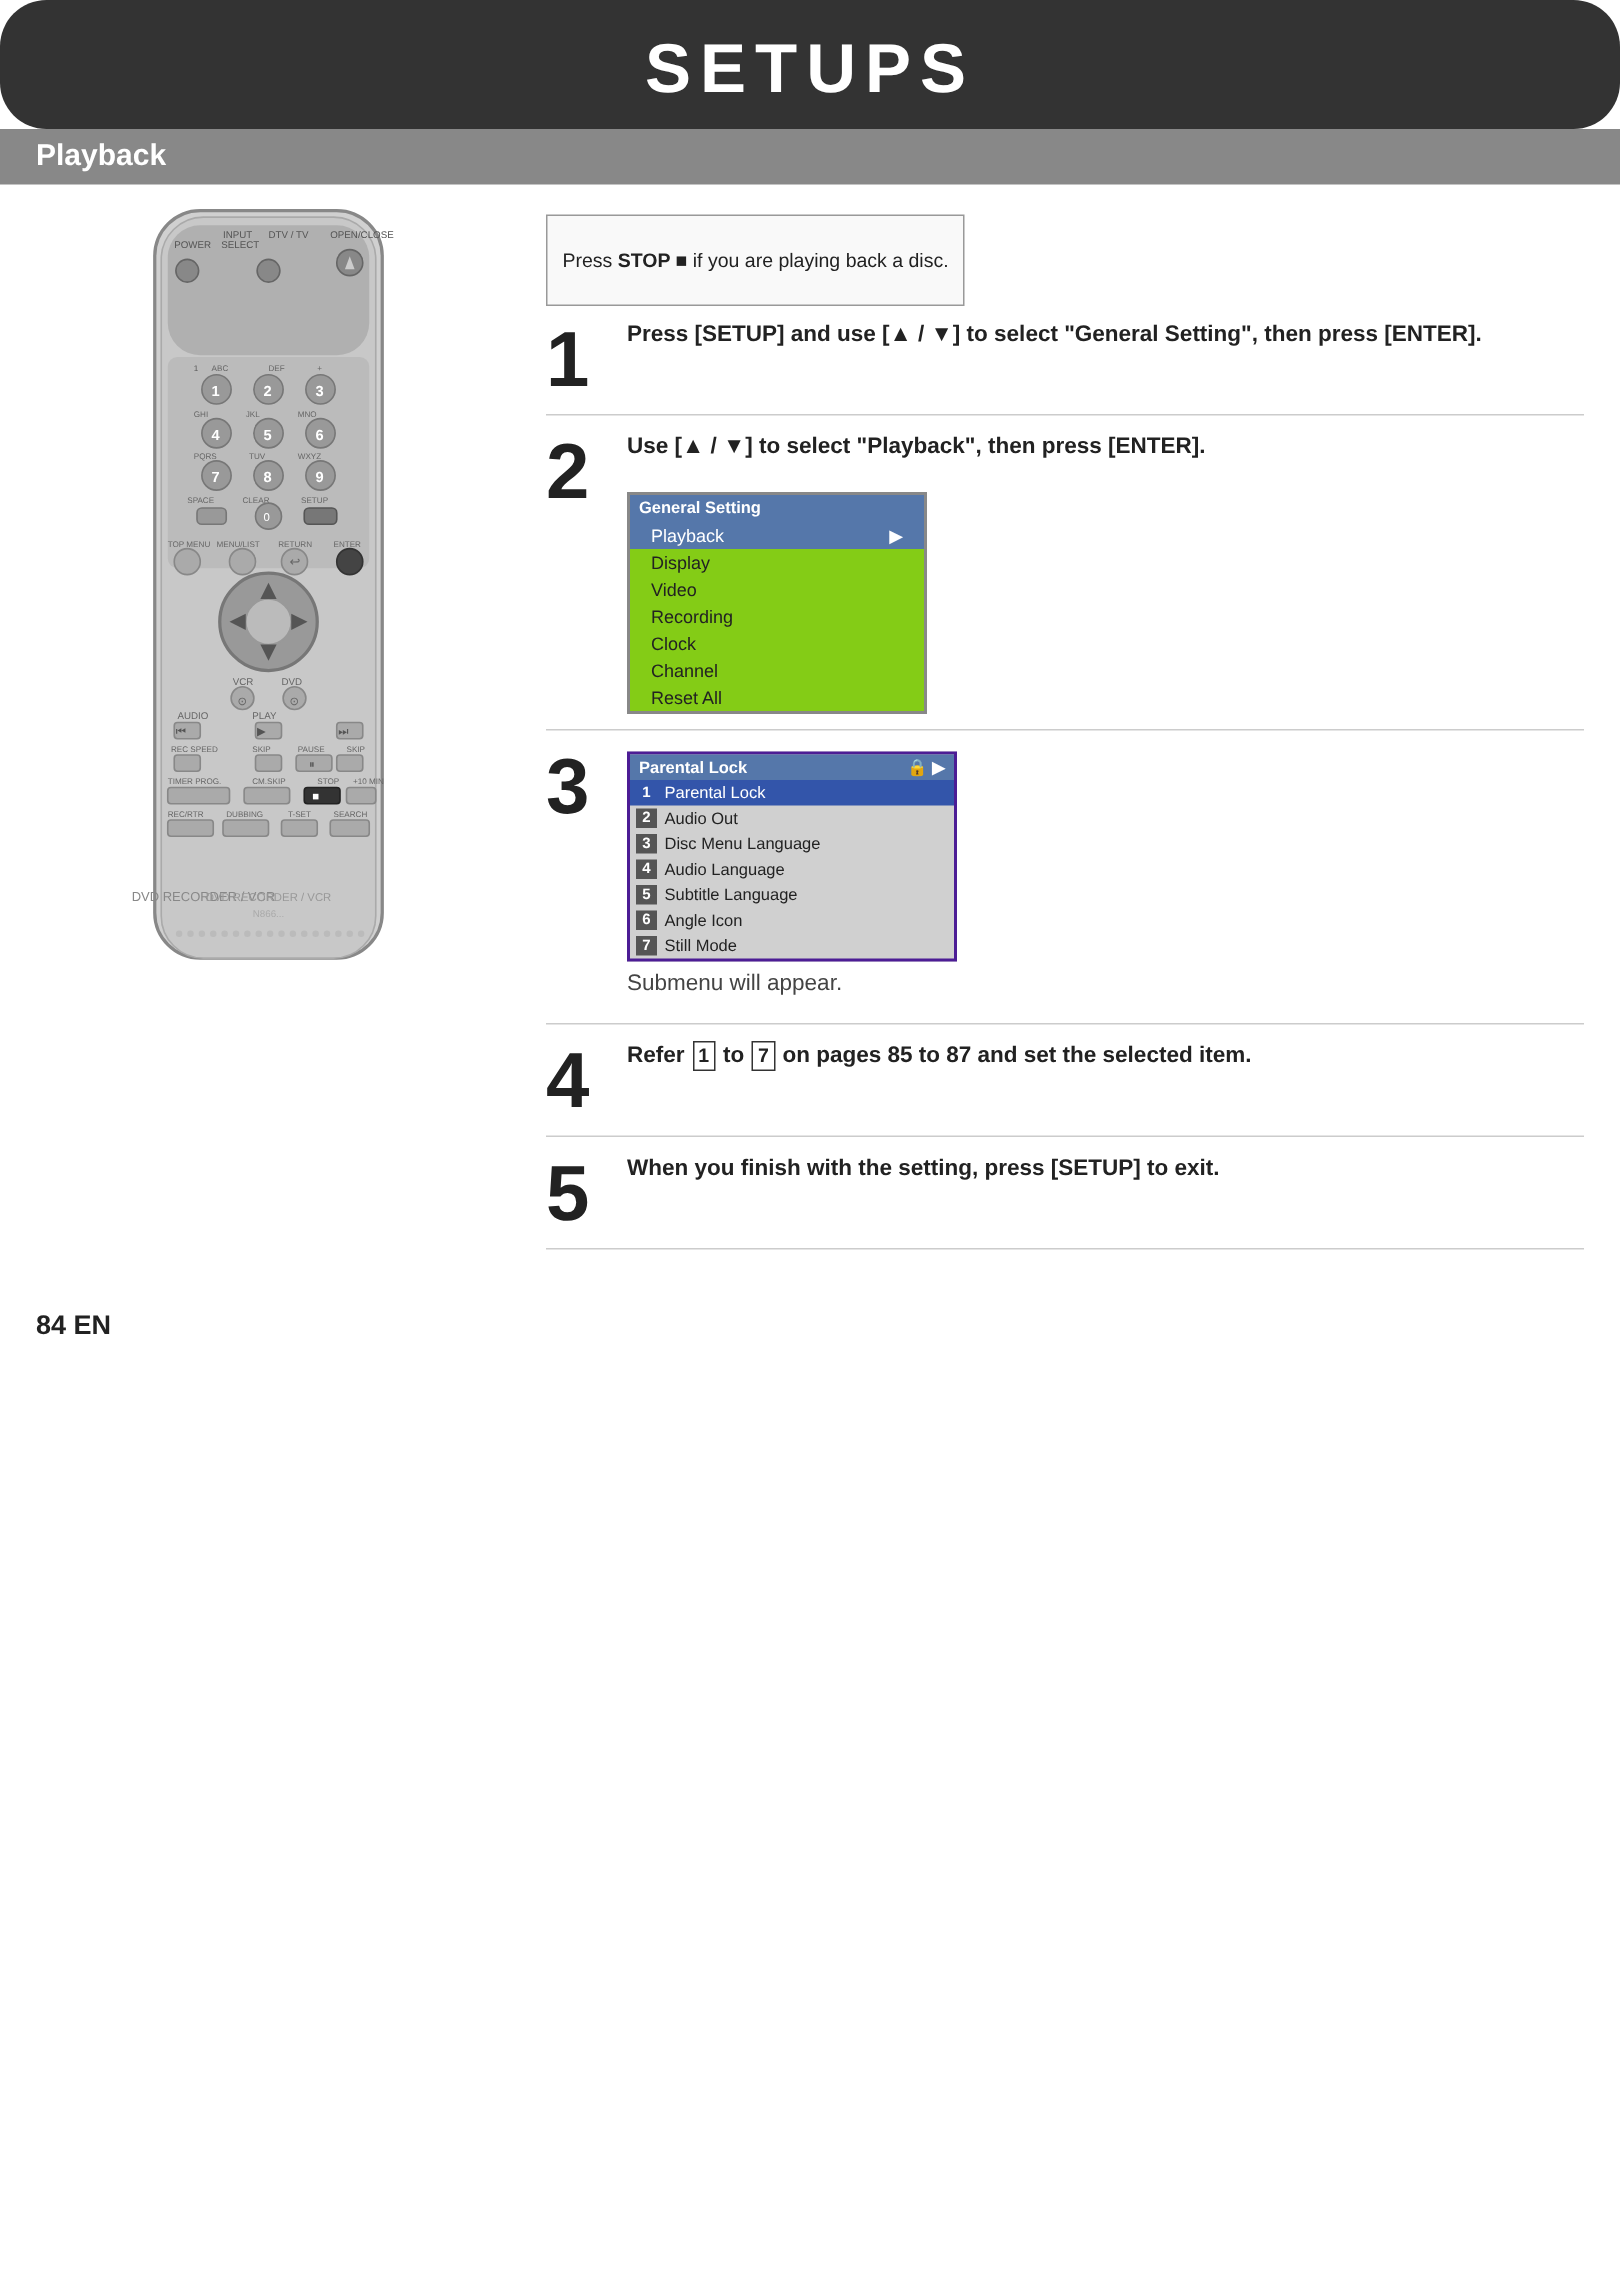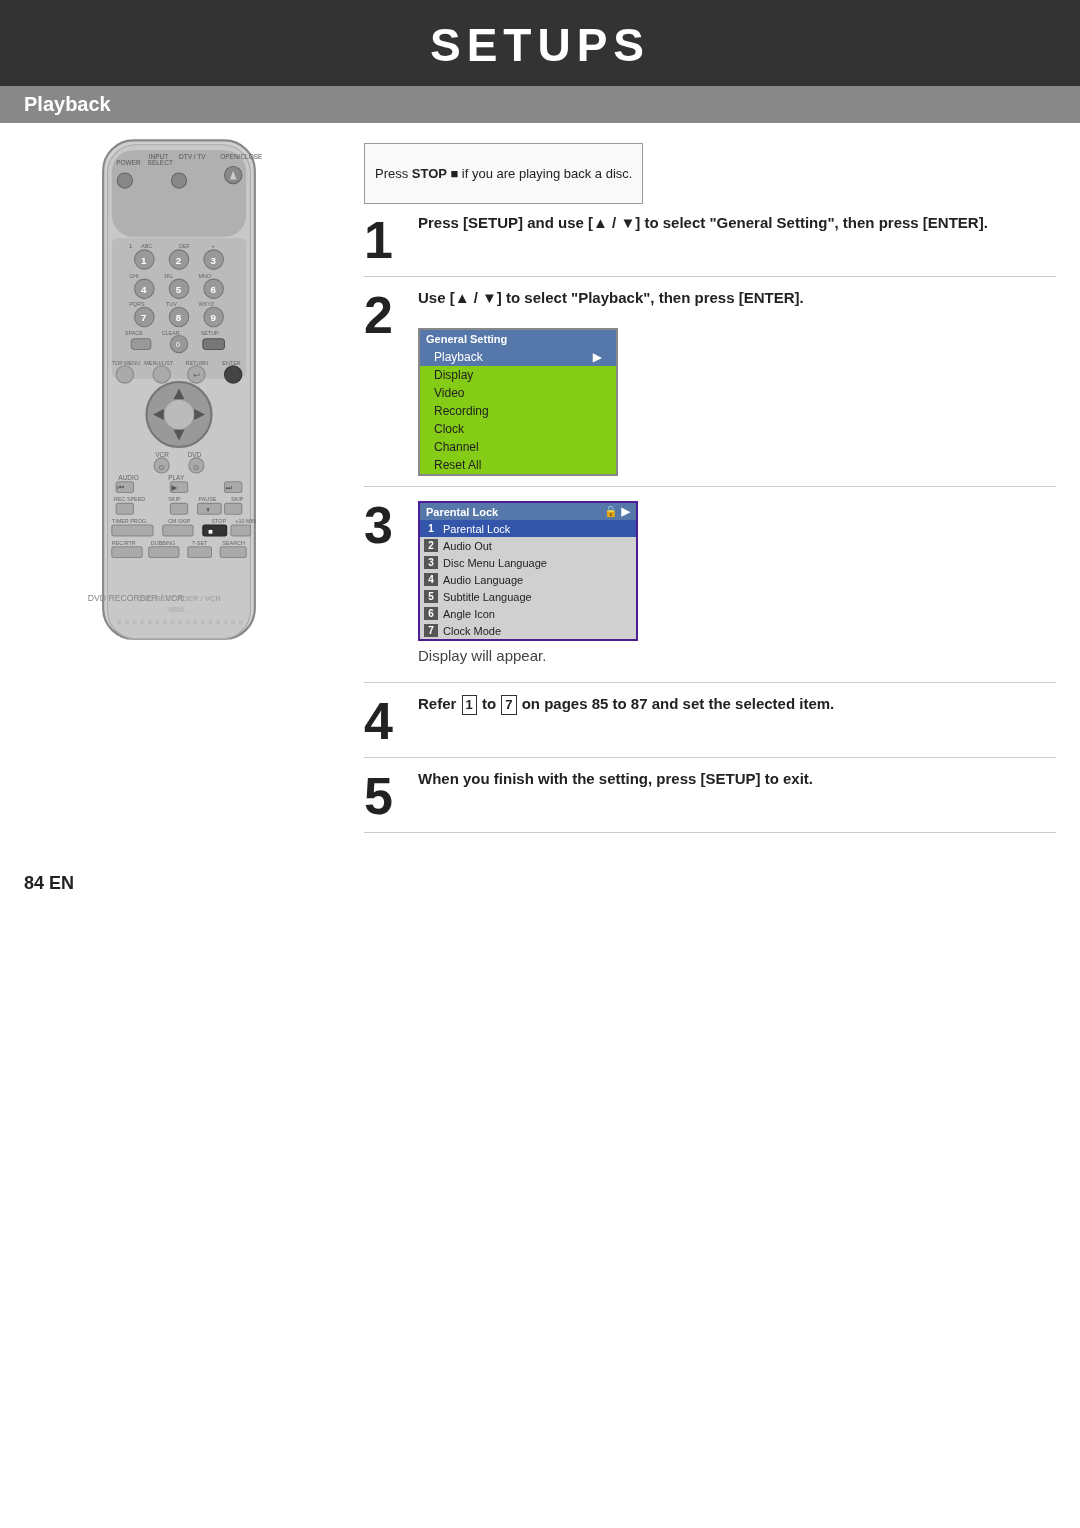--- a/index.html
+++ b/index.html
@@ -9,20 +9,21 @@
       background: #ffffff;
       font-family: Arial, sans-serif;
       color: #222;
     }
 
     
     .page-header {
       background: #333;
       text-align: center;
       padding: 18px 0 14px;
+      border-radius: 31px;
     }
     .page-header h1 {
       color: #fff;
       font-size: 46px;
       font-weight: 900;
       letter-spacing: 6px;
     }
 
     
     .section-bar {
@@ -446,24 +447,24 @@
           <div class="pm-item">
             <span class="pm-num">5</span>
             <span>Subtitle Language</span>
           </div>
           <div class="pm-item">
             <span class="pm-num">6</span>
             <span>Angle Icon</span>
           </div>
           <div class="pm-item">
             <span class="pm-num">7</span>
-            <span>Clock Mode</span>
+            <span>Still Mode</span>
           </div>
         </div>
-        <p class="submenu-note">Display will appear.</p>
+        <p class="submenu-note">Submenu will appear.</p>
       </div>
     </div>
 
     
     <div class="step-row">
       <div class="step-number">4</div>
       <div class="step-content">
         <p>
           <b>Refer <span class="ref-box">1</span> to <span class="ref-box">7</span> on pages 85 to 87 and set the selected item.</b>
         </p>

